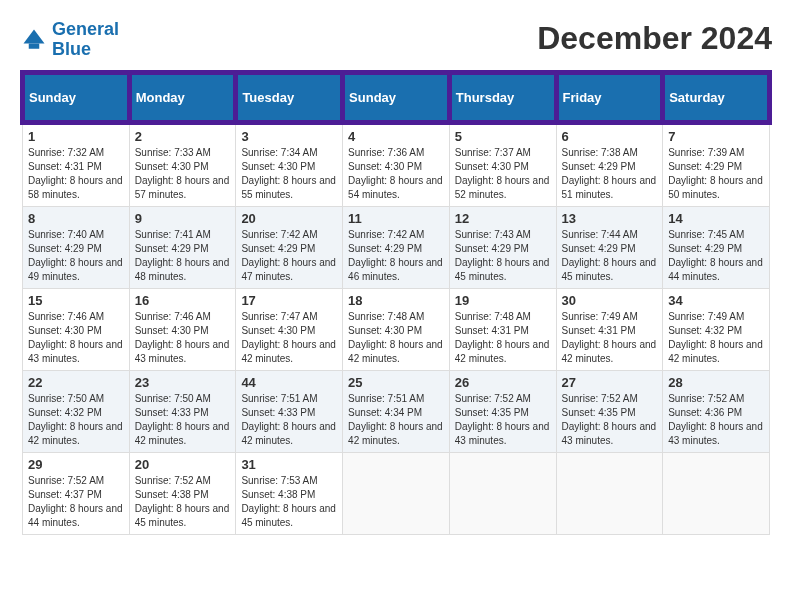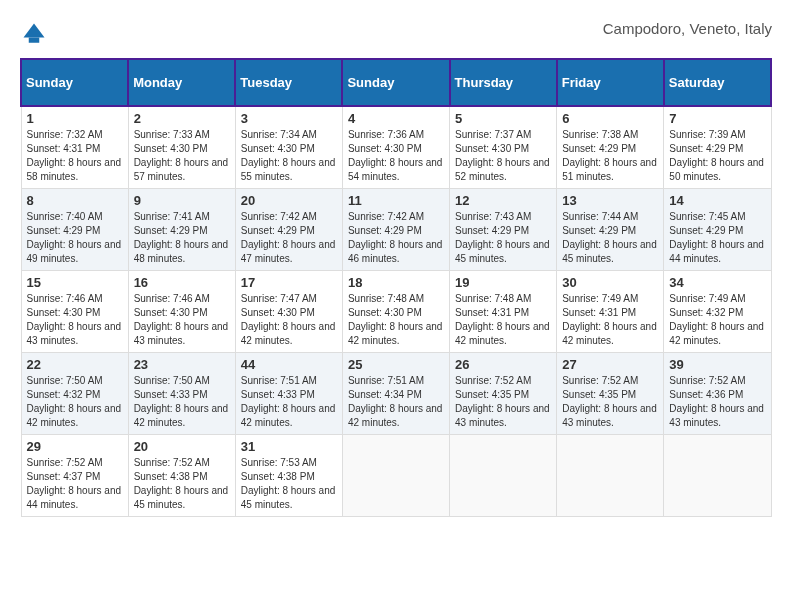--- a/index.html
+++ b/index.html
@@ -51,21 +51,21 @@
       border-collapse: collapse;
       border: 1px solid #ccc;
     }
     .calendar th {
       background: #1a6faf;
       color: #fff;
       font-size: 13px;
       font-weight: bold;
       padding: 15px 4px;
       text-align: left;
-      border: 2px solid #4c1d95;
+      border: 5px solid #4c1d95;
     }
     .calendar td {
       vertical-align: top;
       padding: 4px 5px;
       border: 1px solid #ddd;
       font-size: 10.5px;
       color: #333;
       width: 107px;
       min-height: 80px;
       background: #fff;
@@ -93,23 +93,27 @@
   </style>
 </head>
 <body>
 
 <div class="header">
   <div class="logo">
     <svg class="logo-icon" viewBox="0 0 32 32">
       <polygon points="16,4 28,20 4,20" fill="#1a6faf"></polygon>
       <rect x="10" y="20" width="12" height="6" fill="#1a6faf"></rect>
     </svg>
+    <div>
+      <div class="logo-text"><span>General</span></div>
+      <div class="logo-text"><span>Blue</span></div>
+    </div>
   </div>
   <div class="title-section">
-    <div class="location">Campodoro, Veneto, Italy</div>
+    <div class="month-year">December 2024</div>
   </div>
 </div>
 
 <table class="calendar">
   <thead>
     <tr>
     <th>Sunday</th>
         <th>Monday</th>
         <th>Tuesday</th>
         <th>Sunday</th>
@@ -228,21 +232,21 @@
         </td>
         <td>
           <span class="day-number">26</span>
           <div class="cell-content">Sunrise: 7:52 AM<br>Sunset: 4:35 PM<br>Daylight: 8 hours and 43 minutes.</div>
         </td>
         <td>
           <span class="day-number">27</span>
           <div class="cell-content">Sunrise: 7:52 AM<br>Sunset: 4:35 PM<br>Daylight: 8 hours and 43 minutes.</div>
         </td>
         <td>
-          <span class="day-number">39</span>
+          <span class="day-number">28</span>
           <div class="cell-content">Sunrise: 7:52 AM<br>Sunset: 4:36 PM<br>Daylight: 8 hours and 43 minutes.</div>
         </td>
       </tr>
       <tr>
         <td>
           <span class="day-number">29</span>
           <div class="cell-content">Sunrise: 7:52 AM<br>Sunset: 4:37 PM<br>Daylight: 8 hours and 44 minutes.</div>
         </td>
         <td>
           <span class="day-number">20</span>

